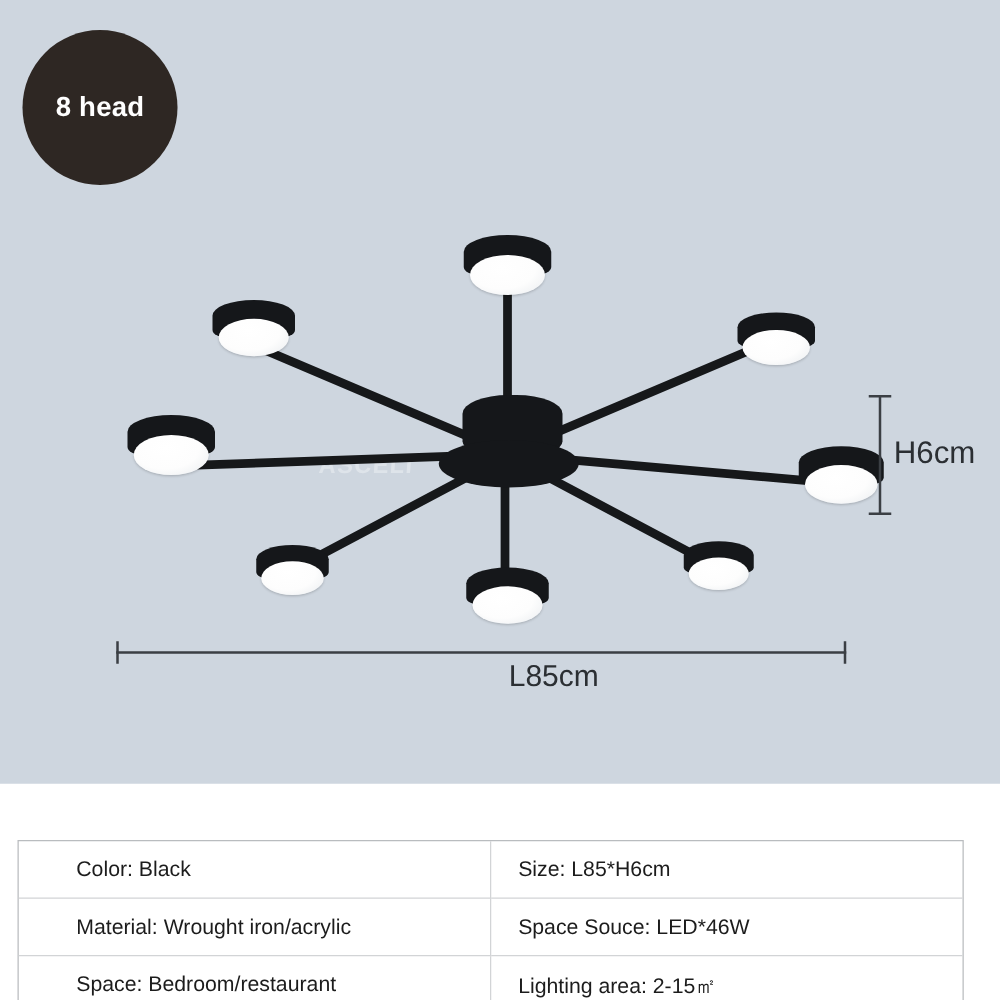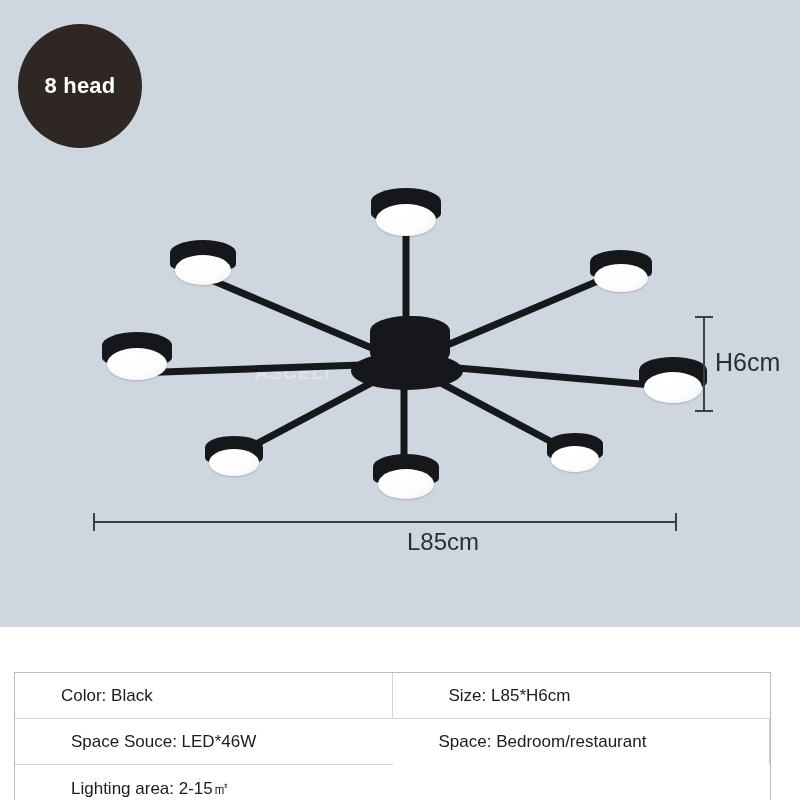--- a/index.html
+++ b/index.html
@@ -97,21 +97,21 @@
     grid-template-rows: 1fr 1fr 1fr;
   }
   #spec .cell {
     display: flex; align-items: center;
     font-size: 17px; color: #1c1c1c;
     padding-left: 46px;
     border-bottom: 1px solid #d2d4d6;
     border-right: 1px solid #d2d4d6;
     white-space: nowrap;
   }
-  #spec .cell.col2 { padding-left: 56px; border-right: none; }
+  #spec .cell.col2 { padding-left: 22px; border-right: none; }
   #spec .cell.lastrow { border-bottom: none; }
 </style>
 </head>
 <body>
 
 <div id="page">
 
   <div id="hero">
 
     <div id="watermark">ASCELI</div>
@@ -183,19 +183,20 @@
 
     <div id="badge">
       <span>8 head</span>
     </div>
   </div>
 
   <div id="spec">
     <div class="cell">Color: Black</div>
     <div class="cell col2">Size: L85*H6cm</div>
 
+    <div class="cell">Material: Wrought iron/acrylic</div>
     <div class="cell col2">Space Souce:  LED*46W</div>
 
     <div class="cell lastrow">Space: Bedroom/restaurant</div>
     <div class="cell col2 lastrow">Lighting area: 2-15㎡</div>
   </div>
 
 </div>
 
 </body></html>

